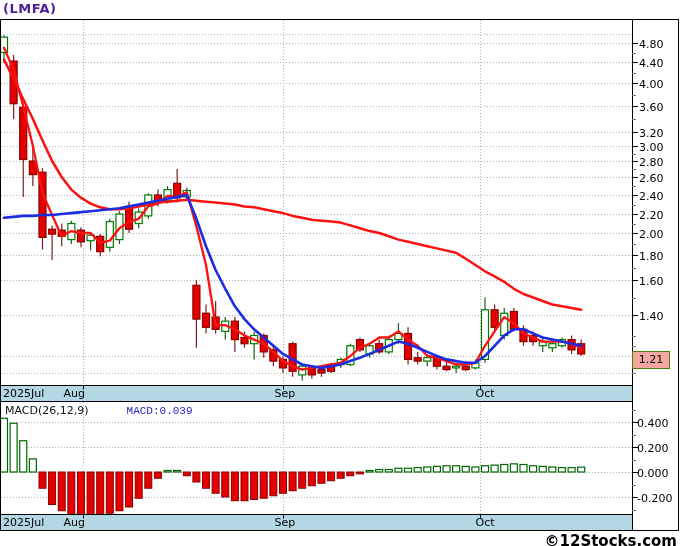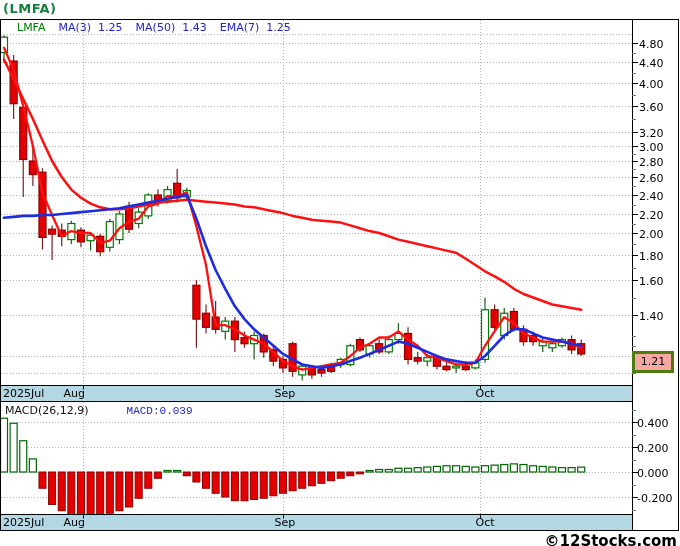--- a/index.html
+++ b/index.html
@@ -1,29 +1,29 @@
 <!DOCTYPE html>
 <html><head>
 <meta charset="utf-8">
 <style>
   html,body{margin:0;padding:0;background:#fff;}
   .page{position:relative;width:680px;height:546px;background:#fff;overflow:hidden;
         font-family:"DejaVu Sans",sans-serif;-webkit-font-smoothing:none;}
   #chart-svg{position:absolute;left:0;top:0;}
-  .page-title{position:absolute;left:3px;top:1px;font-size:13px;font-weight:bold;color:#15803d;letter-spacing:0.5px;}
+  .page-title{position:absolute;left:3px;top:1px;font-size:13px;font-weight:bold;color:#4c1d95;letter-spacing:0.5px;}
   .main-legend{position:absolute;left:17px;top:21px;font-size:11px;white-space:nowrap;}
   .main-legend .sym{color:#007a00;margin-right:13px;}
   .main-legend .lbl{color:#2323cc;margin-right:7px;}
   .main-legend .val{color:#2323cc;margin-right:13px;}
   .macd-legend{position:absolute;left:5px;top:404px;font-size:11px;white-space:nowrap;}
   .macd-legend .lbl{color:#111;margin-right:38px;}
   .macd-legend .val{color:#2323cc;font-family:Liberation Mono, monospace;}
   .price-tag{position:absolute;left:632px;top:351px;width:36px;height:16px;
              font-size:11px;color:#000;text-align:center;line-height:16px;
-             border:3px solid #4d7c0f;z-index:5;}
+             border:1px solid #4d7c0f;z-index:5;}
   .watermark{position:absolute;right:3px;top:532px;font-size:15px;font-weight:bold;color:#000;}
 </style>
 </head>
 <body>
 
 <div class="page">
   <div class="page-title">(LMFA)</div>
 
   <svg id="chart-svg" width="680" height="546">
       <defs>
@@ -462,23 +462,20 @@
         <line x1="632" y1="497.5" x2="638" y2="497.5" stroke="#000"></line>
         <text x="637" y="501.5" font-size="11" fill="#000">-0.200</text>
         <line x1="632" y1="410.5" x2="636" y2="410.5" stroke="#777"></line>
         <line x1="632" y1="435.5" x2="636" y2="435.5" stroke="#777"></line>
         <line x1="632" y1="460.5" x2="636" y2="460.5" stroke="#777"></line>
         <line x1="632" y1="485.5" x2="636" y2="485.5" stroke="#777"></line>
         <line x1="632" y1="510.5" x2="636" y2="510.5" stroke="#777"></line>
       </g>
     </svg>
 
-  <div class="main-legend">
-    <span class="sym">LMFA</span><span class="lbl">MA(3)</span><span class="val">1.25</span><span class="lbl">MA(50)</span><span class="val">1.43</span><span class="lbl">EMA(7)</span><span class="val">1.25</span>
-  </div>
 
   <div class="macd-legend">
     <span class="lbl">MACD(26,12,9)</span><span class="val">MACD:0.039</span>
   </div>
 
   <div class="price-tag" style="background: rgb(245, 167, 161);">1.21</div>
 
   <div class="watermark">©12Stocks.com</div>
 </div>
 

